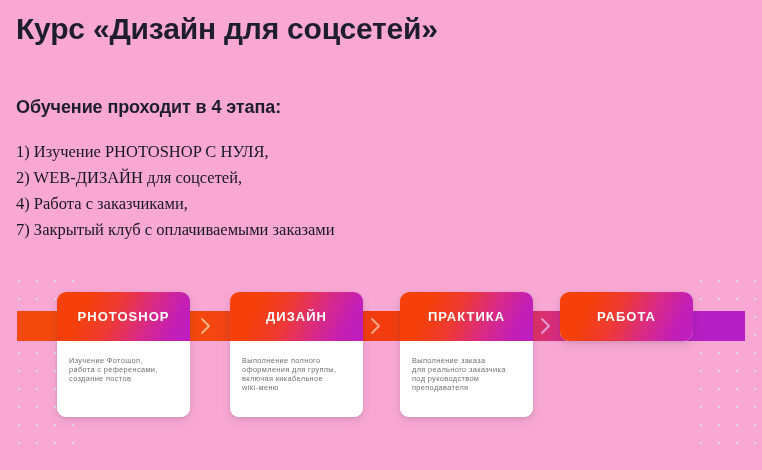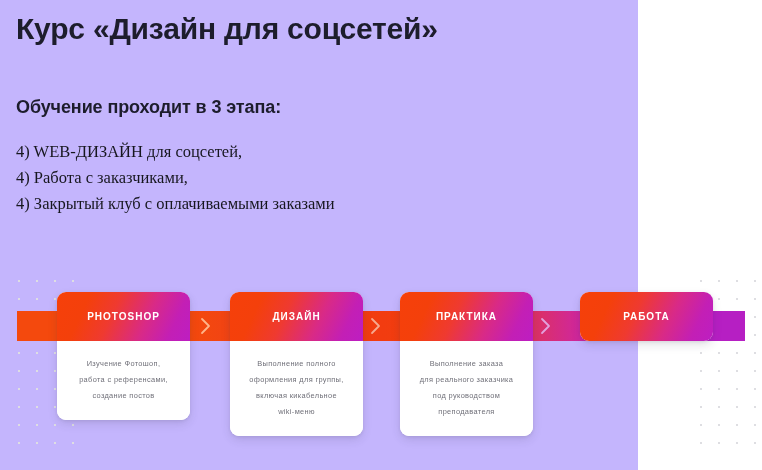--- a/index.html
+++ b/index.html
@@ -12,23 +12,23 @@
   }
 
   body {
     background: #ffffff;
     font-family: "Liberation Sans", "DejaVu Sans", sans-serif;
     -webkit-font-smoothing: antialiased;
   }
 
   .page {
     position: relative;
-    width: 638px;
+    width: 762px;
     height: 470px;
-    background: #c4b5fd;
+    background: #f9a8d4;
     padding-left: 8px;
   }
 
   
   .text-block {
     position: absolute;
     left: 16px;
     top: 10px;
     width: 730px;
   }
@@ -139,68 +139,68 @@
         #f4400b 22%,
         #ef3a30 42%,
         #d92a86 66%,
         #c31fb5 85%,
         #bd1ec2 100%);
   }
 
   .card-title {
     color: #ffffff;
     font-family: "Liberation Sans", "DejaVu Sans", sans-serif;
-    font-size: 10px;
+    font-size: 13px;
     font-weight: 700;
     letter-spacing: 1.0px;
     text-transform: uppercase;
     white-space: nowrap;
   }
 
   .card-body {
     background: #ffffff;
     padding: 15px 12px 16px 12px;
     min-height: 76px;
   }
 
   .card-text {
     font-family: "Liberation Sans", "DejaVu Sans", sans-serif;
     font-size: 7.4px;
-    line-height: 16px;
+    line-height: 9px;
     letter-spacing: 0.35px;
     color: #6f6f78;
     white-space: pre-line;
-    text-align: center;
   }
 
   
   .card-1 { left: 57px; }
   .card-2 { left: 230px; }
   .card-3 { left: 400px; }
-  .card-4 { left: 580px; }
+  .card-4 { left: 560px; }
 
   .chev-1 { left: 196px; }
   .chev-2 { left: 366px; }
   .chev-3 { left: 536px; }
 </style>
 </head>
 <body>
 
 <div class="page">
 
   <div class="text-block">
 
     <h1 class="page-title">Курс «Дизайн для соцсетей»</h1>
 
-    <h2 class="section-subtitle">Обучение проходит в 3 этапа:</h2>
+    <h2 class="section-subtitle">Обучение проходит в 4 этапа:</h2>
 
     <ul class="stage-list">
-      <li>4) WEB-ДИЗАЙН для соцсетей,</li>
+      <li>1) Изучение PHOTOSHOP С НУЛЯ,</li>
+      <li>2) WEB-ДИЗАЙН для соцсетей,</li>
       <li>4) Работа с заказчиками,</li>
-      <li>4) Закрытый клуб с оплачиваемыми заказами</li>
+      <li>7) Закрытый клуб с оплачиваемыми заказами</li>
     </ul>
 
   </div>
 
   <div class="infographic">
 
     <div class="dots dots-left"></div>
     <div class="dots dots-right"></div>
 
     <div class="band"></div>

